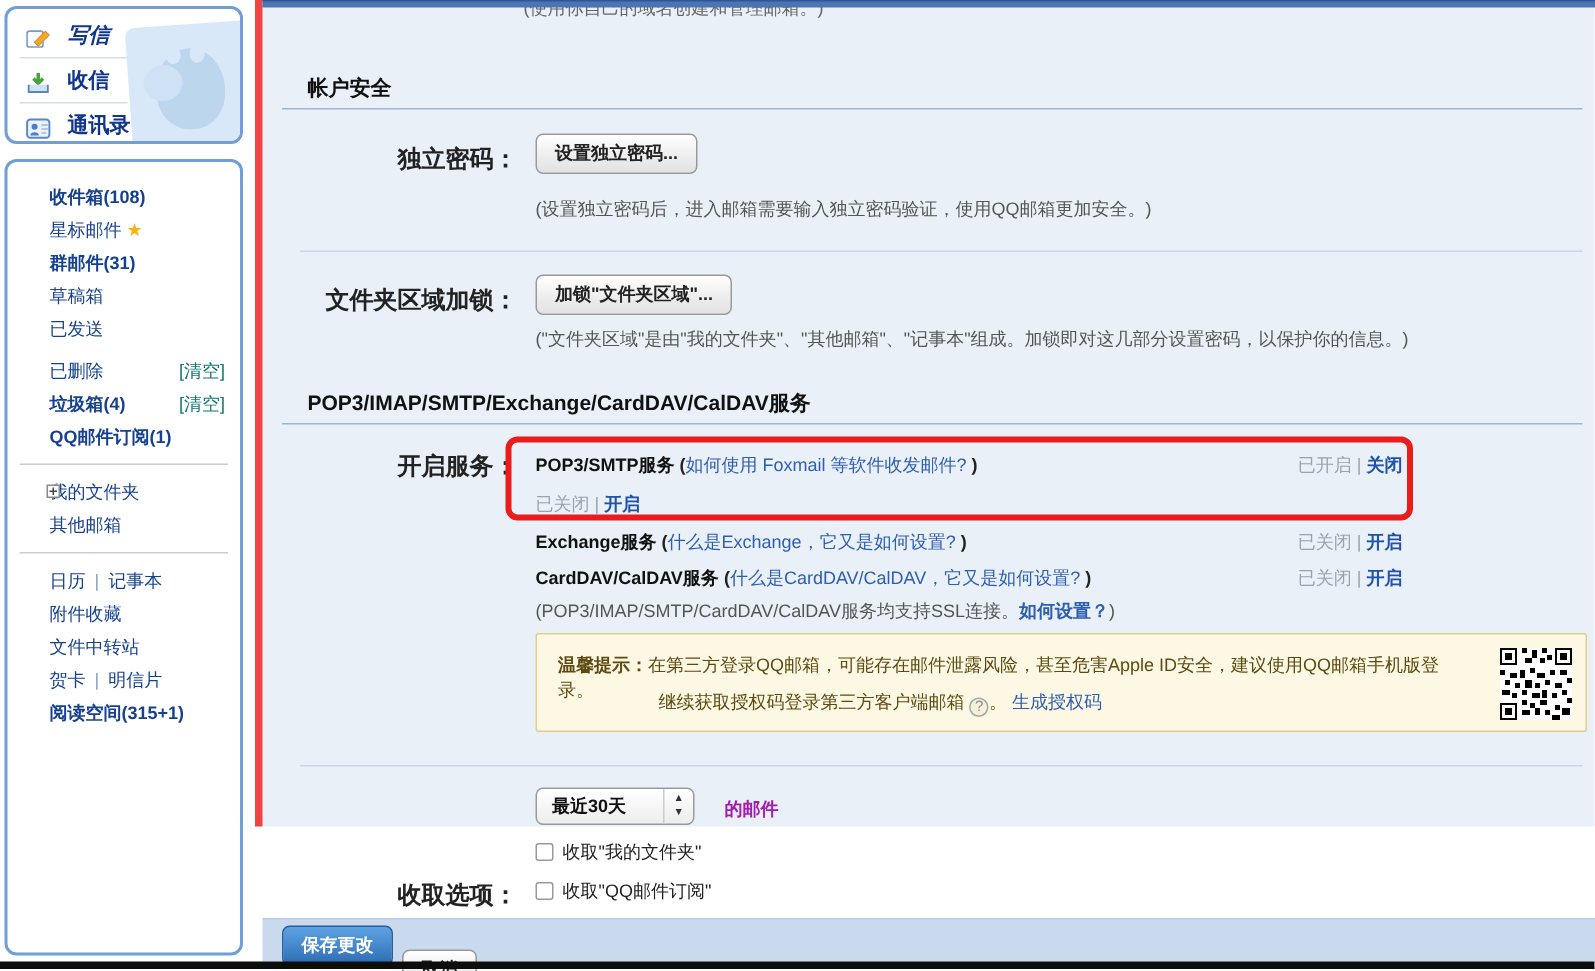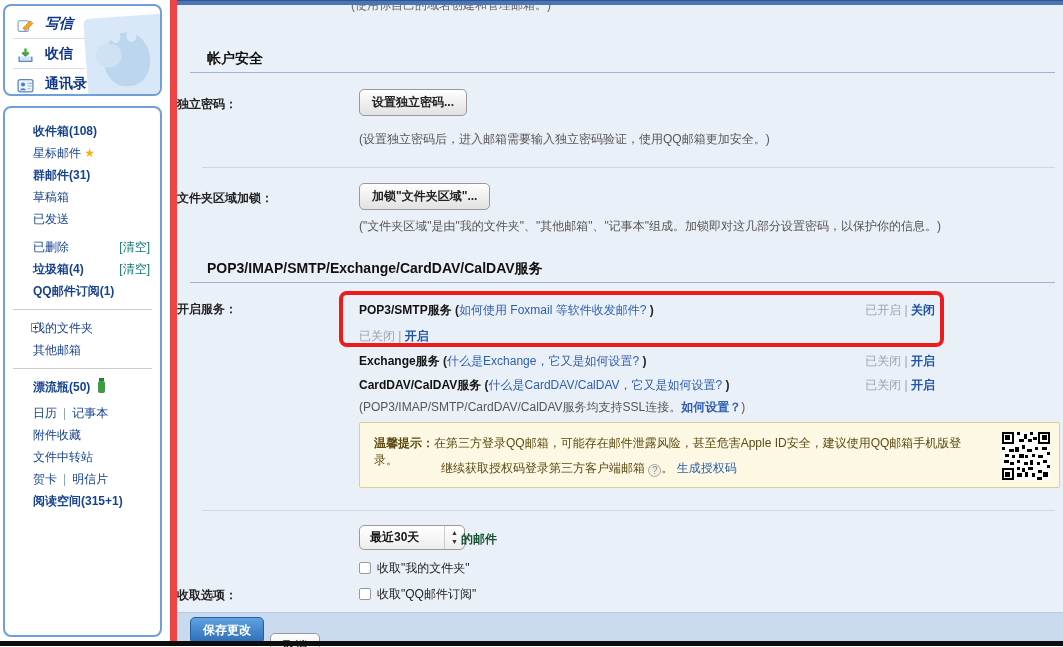--- a/index.html
+++ b/index.html
@@ -35,29 +35,29 @@
   .bottle-glyph { display:inline-block; width:7px; height:12px; background:#3e9b42;
     border-radius:2px; position:relative; top:2px; margin-left:4px; }
   .bottle-glyph:before { content:""; position:absolute; left:1px; top:-3px; width:5px;
     height:3px; background:#2e7a33; }
   .expand-box { position:absolute; left:26px; top:6px; width:9px; height:9px;
     border:1px solid #8a8a8a; background:#fff; }
   .expand-box:before { content:""; position:absolute; left:1px; top:3px; width:5px; height:1px; background:#444; }
   .expand-box:after  { content:""; position:absolute; left:3px; top:1px; width:1px; height:5px; background:#444; }
 
   
-  #main { position:absolute; left:170px; top:0; width:893px; height:641px;
-    background:#eaf0f8; border-left:7px solid #ef4444; }
+  #main { position:absolute; left:170px; top:0; width:893px; height:551px;
+    background:#eaf0f8; border-left:5px solid #ef4444; }
   #main-topline { position:absolute; left:0; top:0; width:893px; height:5px;
     background:#4a74b2; border-top:1px solid #2e5694; z-index:3; }
   .clipped-top-text { position:absolute; left:174px; top:-3px; font-size:12px; color:#666;
     z-index:1; }
   .sec-title { position:absolute; left:30px; font-size:14px; font-weight:bold; color:#111; }
   .sec-underline { position:absolute; left:13px; right:8px; height:1px; background:#9db4d6; }
-  .form-label { position:absolute; left:0; width:170px; text-align:left; font-size:12px;
+  .form-label { position:absolute; left:0; width:170px; text-align:right; font-size:16px;
     font-weight:bold; color:#222; }
   .desc { position:absolute; left:182px; font-size:12px; color:#555; }
   .hr { position:absolute; left:25px; right:8px; height:1px; background:#cbd6e8; }
   .btn-mac { display:inline-block; padding:4px 12px; font-size:12px; font-weight:bold;
     color:#222; background:linear-gradient(#ffffff,#ececec 60%,#e2e2e2);
     border:1px solid #999; border-radius:5px; cursor:pointer;
     font-family:"Liberation Sans","DejaVu Sans",sans-serif; }
   .svc-row { position:absolute; left:182px; right:128px; height:20px; display:flex;
     justify-content:space-between; align-items:center; font-size:12px; }
   .svc-name { font-weight:bold; color:#111; }
@@ -159,24 +159,20 @@
       <span class="right-action">[清空]</span>
     </div>
     <div class="sb-item bold">QQ邮件订阅(1)</div>
     <div class="sb-divider"></div>
     <div class="sb-item">
       <span class="expand-box"></span>
       <span>我的文件夹</span>
     </div>
     <div class="sb-item">其他邮箱</div>
     <div class="sb-divider"></div>
-    <div class="sb-item bold">
-      <span>漂流瓶(50)</span>
-      <span class="bottle-glyph"></span>
-    </div>
     <div class="sb-item" style="margin-top:4px;">
       <span>日历</span><span class="sb-sep">|</span><span>记事本</span>
     </div>
     <div class="sb-item">附件收藏</div>
     <div class="sb-item">文件中转站</div>
     <div class="sb-item">
       <span>贺卡</span><span class="sb-sep">|</span><span>明信片</span>
     </div>
     <div class="sb-item bold">阅读空间(315+1)</div>
   </div>
@@ -316,21 +312,21 @@
   <div class="hr" style="top:510px;"></div>
 
   <div class="form-label" style="top:547px;margin-top:40px;">收取选项：</div>
   <div class="select-box">
     <span>最近30天</span>
     <span class="stepper">
       <div class="tri">▲</div>
         <div class="tri">▼</div>
     </span>
   </div>
-  <div class="desc" style="left:284px; top:531px; color:#14532d; font-weight:bold;">的邮件</div>
+  <div class="desc" style="left:308px; top:531px; color:#a21caf; font-weight:bold;">的邮件</div>
 
   <div class="chk-row" style="top:560px;">
     <span class="checkbox"></span>
     <span>收取"我的文件夹"</span>
   </div>
   <div class="chk-row" style="top:586px;">
     <span class="checkbox"></span>
     <span>收取"QQ邮件订阅"</span>
   </div>
 

